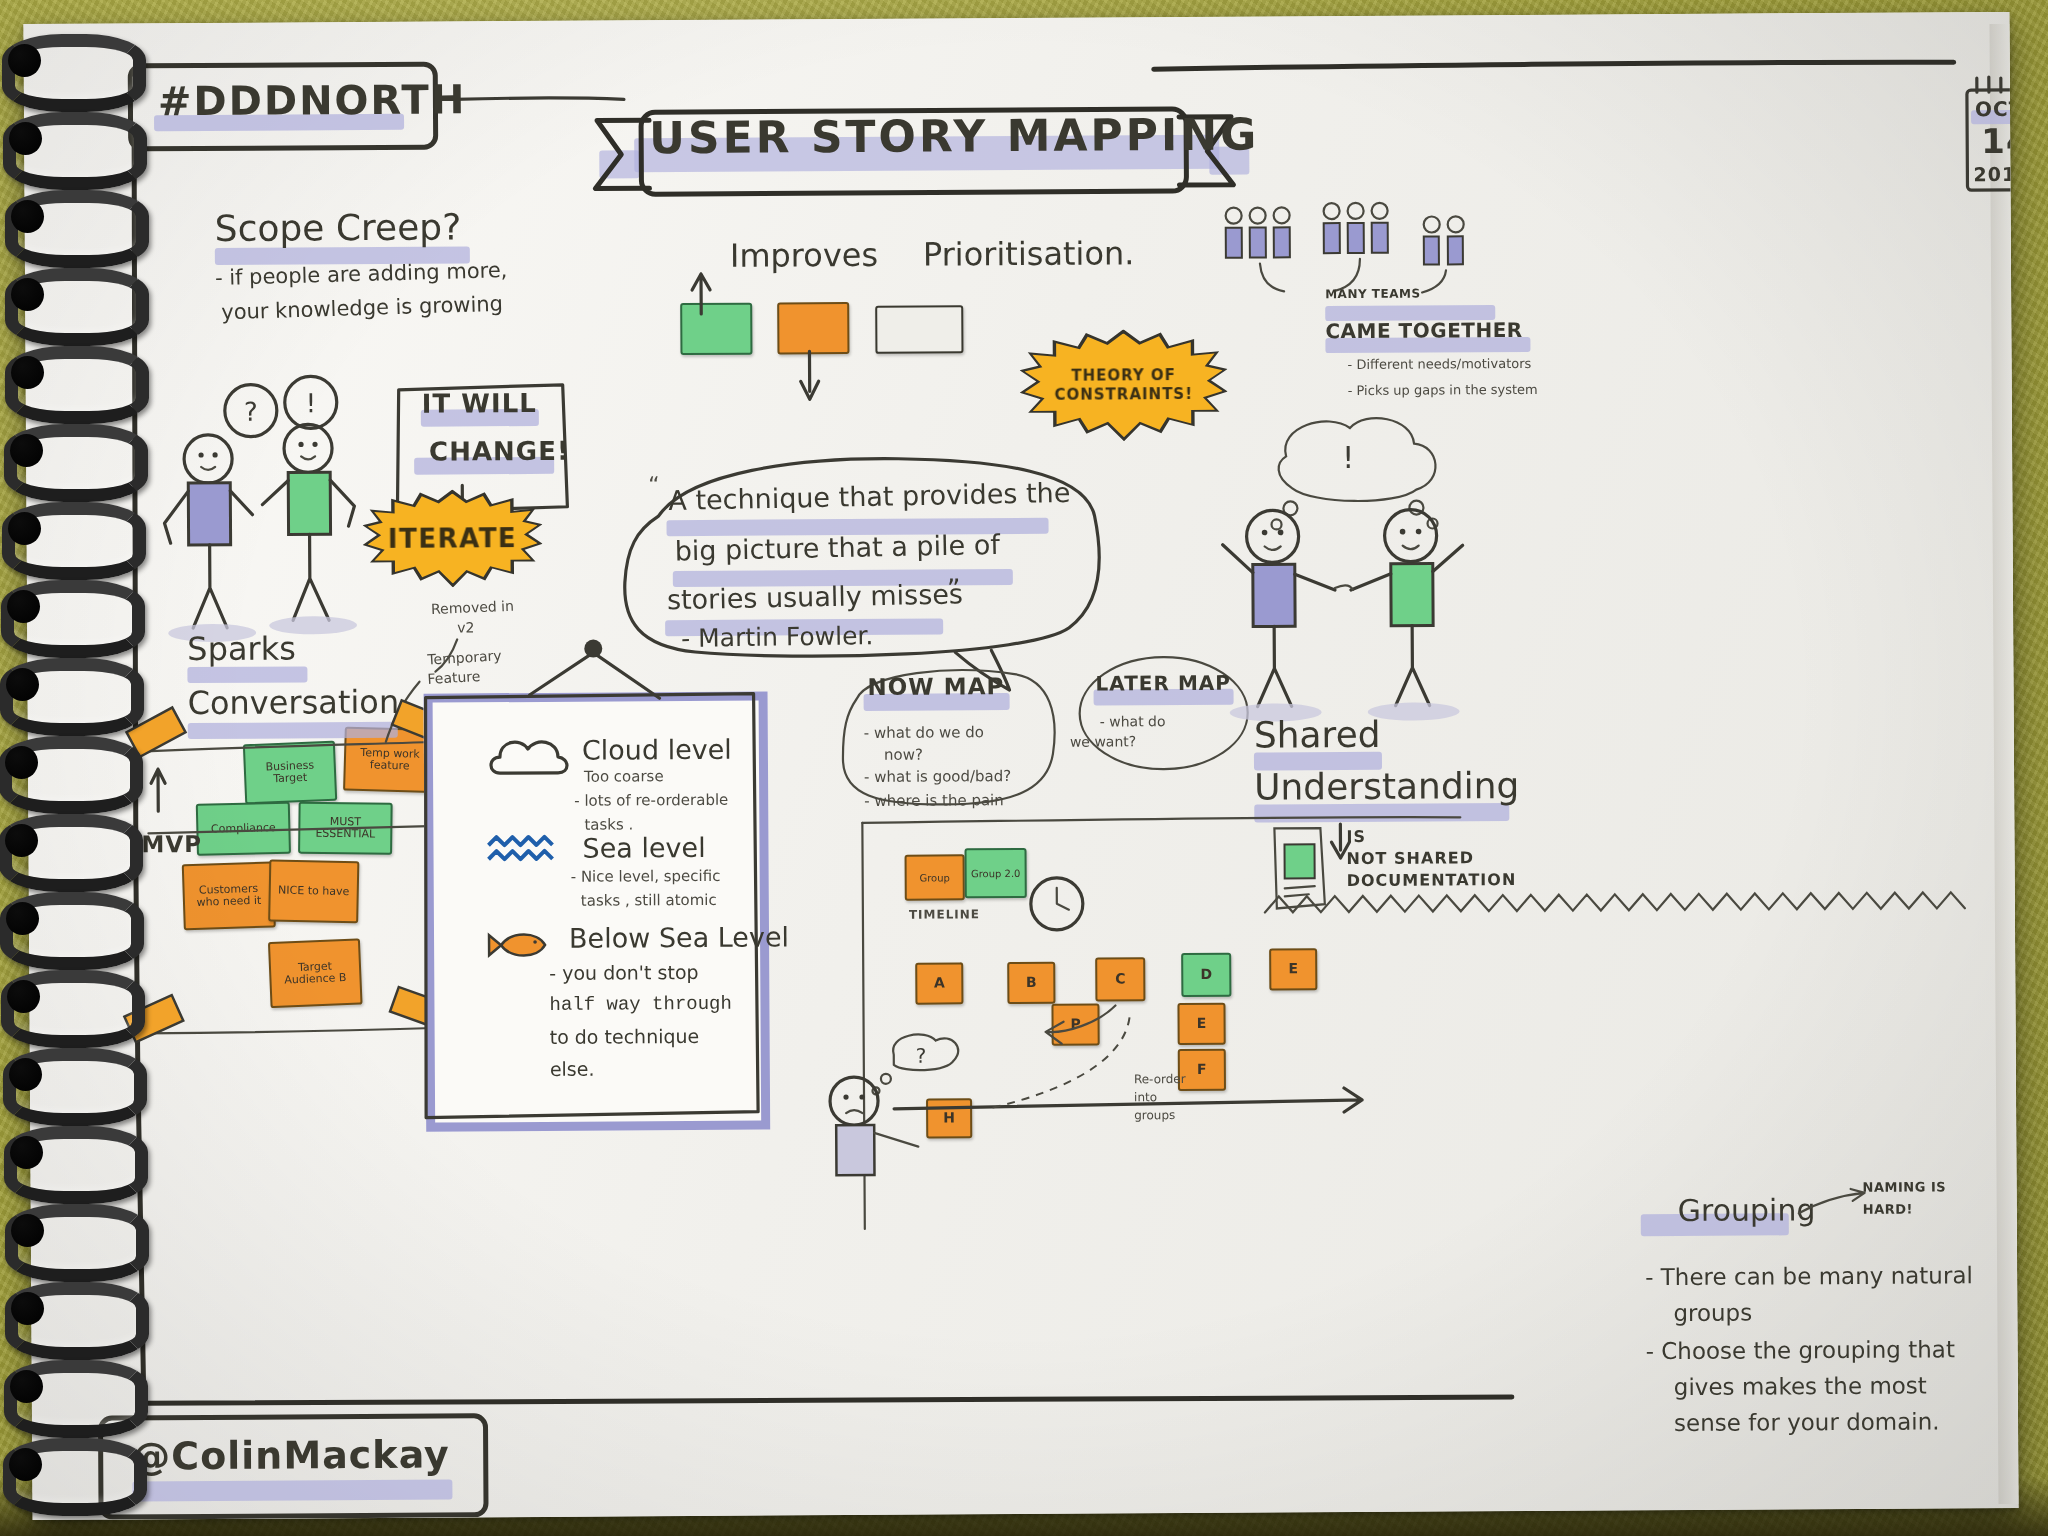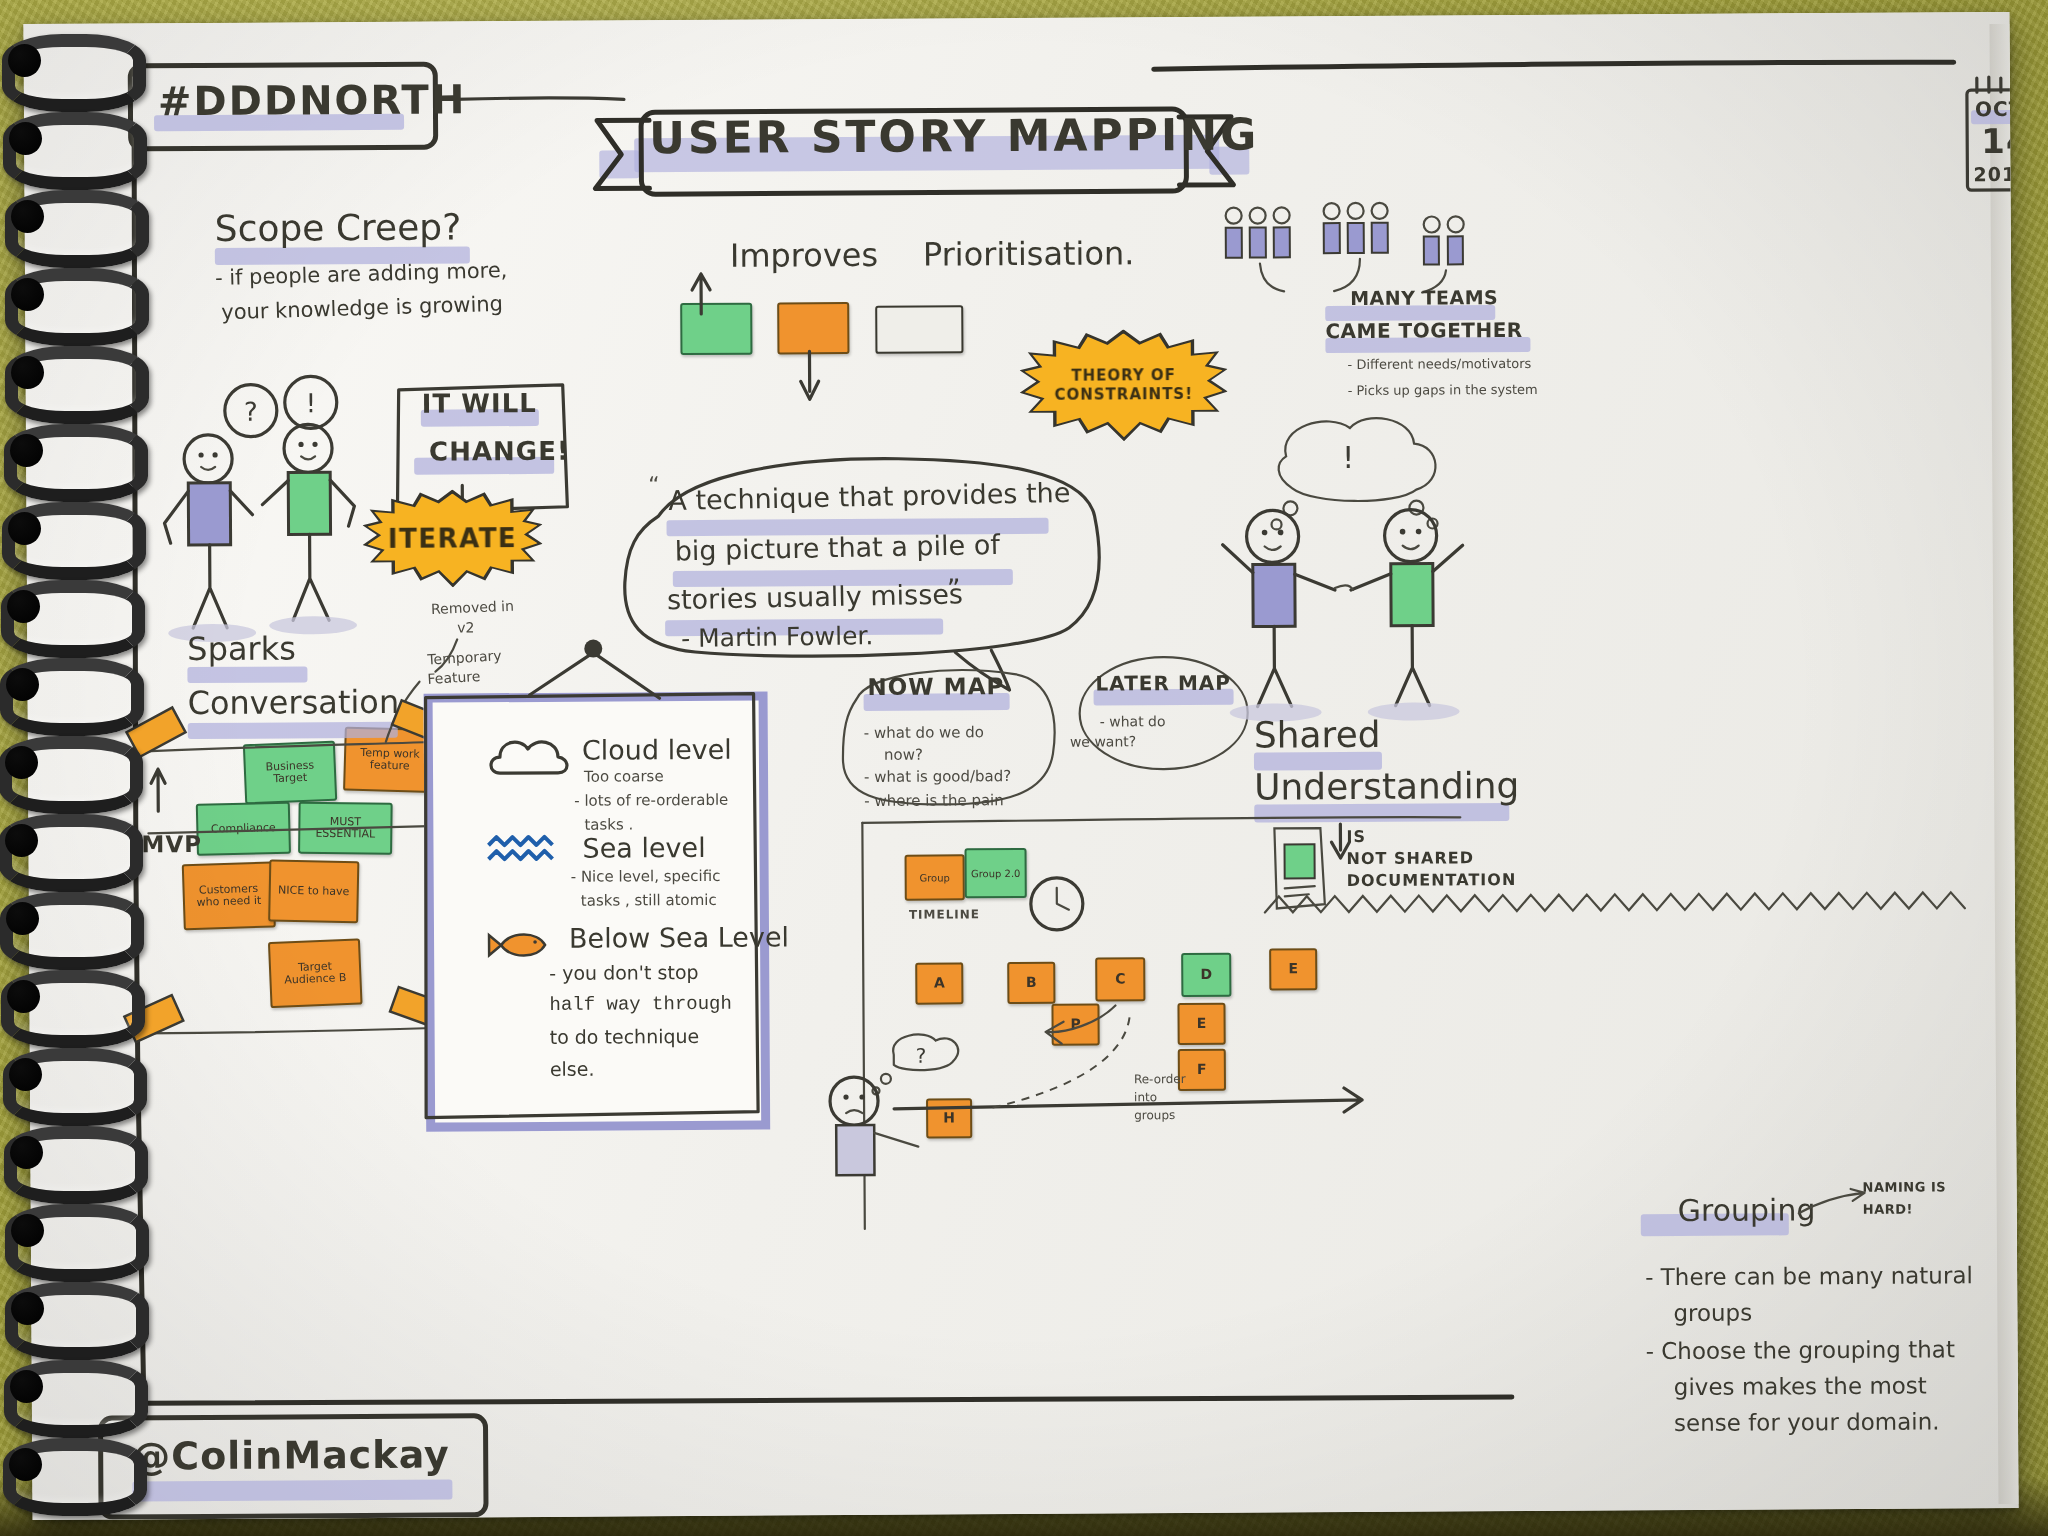--- a/index.html
+++ b/index.html
@@ -219,21 +219,21 @@
 
     <circle class="stroke-thin" cx="212" cy="24" r="8"></circle>
       <rect x="204" y="36" width="15" height="28" fill="#9a9ad0" stroke="#3b3a33" stroke-width="2"></rect>
     <circle class="stroke-thin" cx="236" cy="24" r="8"></circle>
       <rect x="228" y="36" width="15" height="28" fill="#9a9ad0" stroke="#3b3a33" stroke-width="2"></rect>
 
     <path class="stroke-thin" d="M40,62 q2,24 24,28 M140,58 q0,26 -26,32 M226,70 q-2,16 -24,22"></path>
   </svg>
   <div class="hl" style="left:1300px;top:290px;width:170px;height:15px;"></div>
   <div class="hl" style="left:1300px;top:322px;width:205px;height:15px;"></div>
-  <div class="txt mark" style="left:1300px;top:272px;font-size:19px;letter-spacing:.5px;margin-left:25px;">MANY TEAMS</div>
+  <div class="txt mark" style="left:1300px;top:272px;font-size:12px;letter-spacing:.5px;">MANY TEAMS</div>
   <div class="txt mark" style="left:1300px;top:304px;font-size:20px;letter-spacing:.5px;">CAME TOGETHER</div>
   <div class="txt tiny hand" style="left:1322px;top:342px;font-size:13px;">- Different needs/motivators</div>
   <div class="txt tiny hand" style="left:1322px;top:368px;font-size:13px;">- Picks up gaps in the system</div>
 
   <svg width="520" height="260" style="position:absolute;left:572px;top:420px;z-index:2">
     <path class="stroke" d="M60,76 C90,32 200,18 300,20 C400,22 486,34 496,78
                              C506,128 500,168 470,190 C430,218 200,222 96,212
                              C40,206 24,180 26,142 C28,108 38,90 60,76 Z" fill="#fbfaf7"></path>
     <path class="stroke" d="M392,212 C400,228 406,240 410,252 C392,242 372,228 356,214"></path>
   </svg>

